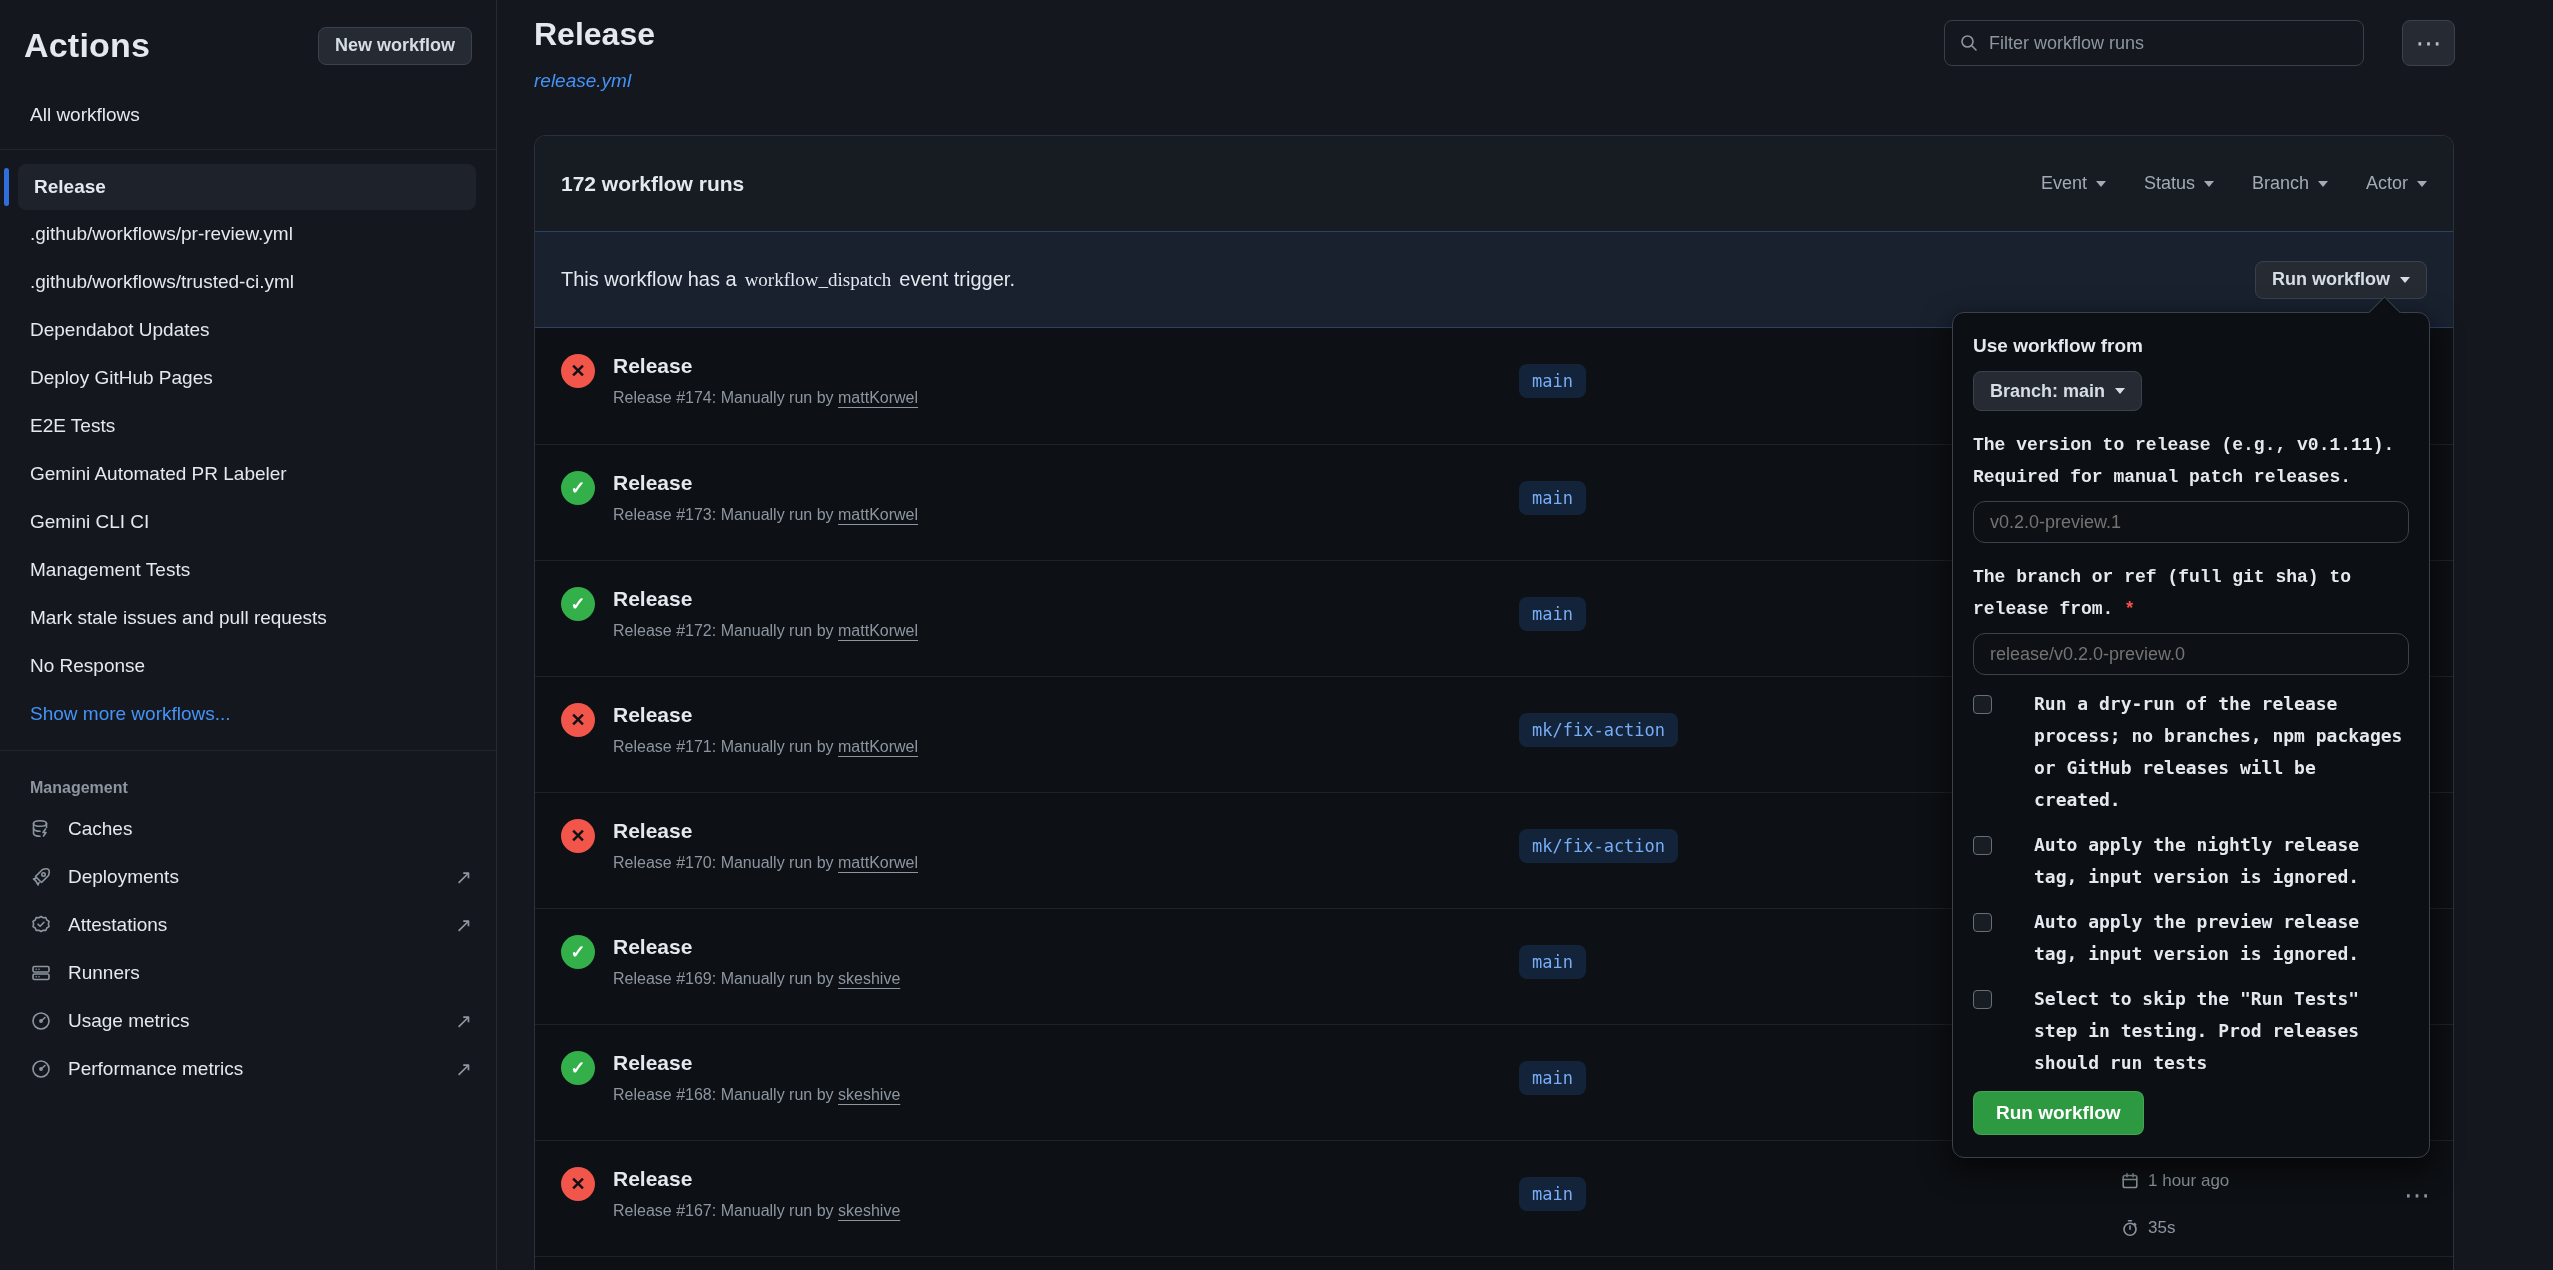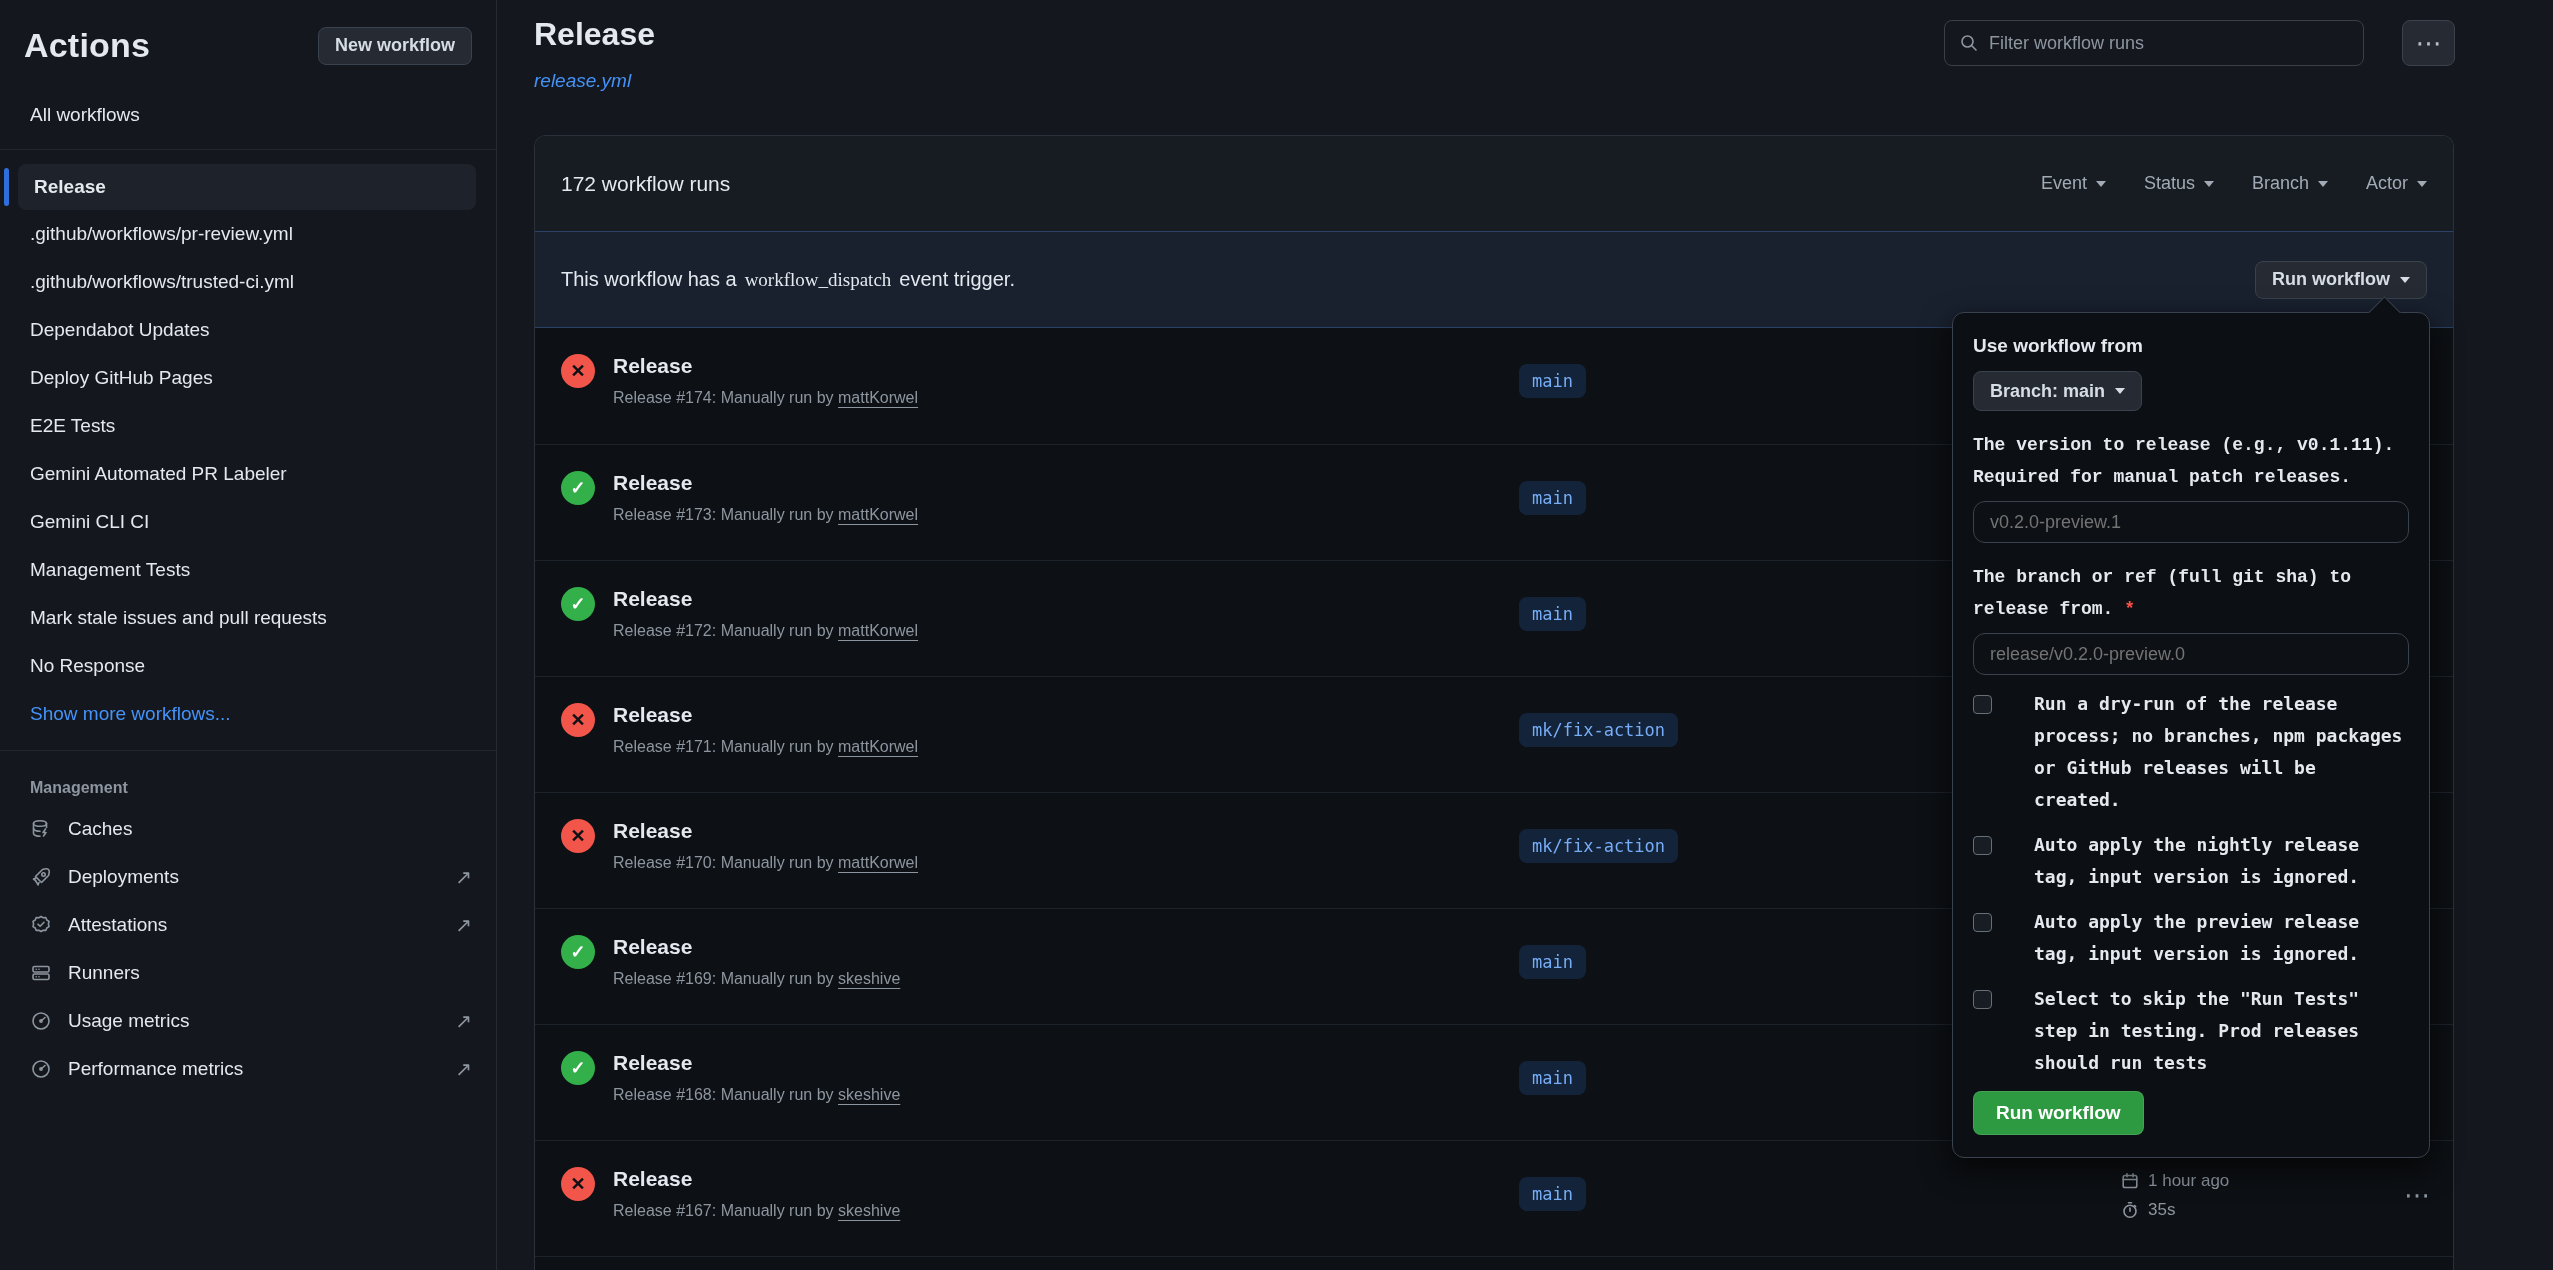--- a/index.html
+++ b/index.html
@@ -49,21 +49,21 @@
   .icon-btn { position:absolute; left:2402px; top:20px; width:53px; height:46px;
     background:#262b33; border:1px solid #3a424d; border-radius:8px; color:#b6bfc9;
     font-size:26px; display:flex; align-items:center; justify-content:center; cursor:pointer; }
 
   
   .panel { position:absolute; left:534px; top:135px; width:1920px; height:1135px;
     border:1px solid #2b313a; border-bottom:none; border-radius:12px 12px 0 0;
     background:#0d1014; overflow:hidden; }
   .panel-header { height:95px; background:#171b22; display:flex; align-items:center;
     justify-content:space-between; padding:0 26px; }
-  .runs-count { font-size:21px; font-weight:normal; }
+  .runs-count { font-size:21px; font-weight:bold; }
   .filters { display:flex; gap:38px; }
   .filter { display:flex; align-items:center; gap:9px; color:#a2abb5; font-size:18px; cursor:pointer; }
   .caret { width:0; height:0; border:5px solid transparent; border-top:6px solid currentColor;
     margin-top:5px; }
 
   .banner { height:97px; background:#19212f; border-top:1px solid #2c4166;
     border-bottom:1px solid #2c4166; display:flex; align-items:center;
     justify-content:space-between; padding:0 26px; }
   .banner-text { font-size:20px; color:#e3e9ef; }
   .banner-text code { font-family:Liberation Serif, serif; font-size:19px; margin:0 8px; }
@@ -80,21 +80,21 @@
   .run-text { margin-left:52px; }
   .run-title { font-size:21px; font-weight:bold; color:#e3e9ef; text-decoration:none; cursor:pointer; }
   .run-sub { margin-top:11px; font-size:16px; color:#8d96a0; }
   .run-sub .actor { color:#8d96a0; text-decoration:underline; text-underline-offset:4px; cursor:pointer; }
   .branch-pill { position:absolute; left:984px; top:36px; height:34px;
     display:inline-flex; align-items:center; padding:0 13px; border-radius:8px;
     background:rgba(56,139,253,0.16); color:#77adf7; font-size:17px;
     font-family:"DejaVu Sans Mono", monospace; cursor:pointer; }
   .run-meta { position:absolute; left:1586px; top:30px; color:#8d96a0; font-size:17px; }
   .run-meta .mrow { display:flex; align-items:center; gap:9px; }
-  .run-meta .mrow + .mrow { margin-top:9px; }
+  .run-meta .mrow + .mrow { margin-top:27px; }
   .row-kebab { position:absolute; left:1852px; top:34px; width:60px; height:40px;
     display:flex; align-items:center; justify-content:center; color:#8d96a0;
     font-size:26px; cursor:pointer; }
 
   
   .popup { position:absolute; left:1952px; top:312px; width:478px; z-index:20;
     background:#0c0f13; border:1px solid #3a424d; border-radius:12px;
     padding:22px 20px 22px 20px; box-shadow:0 10px 30px rgba(0,0,0,.7); }
   .popup::before { content:""; position:absolute; top:-12px; left:420px; width:22px; height:22px;
     background:#0c0f13; border-left:1px solid #3a424d; border-top:1px solid #3a424d;

